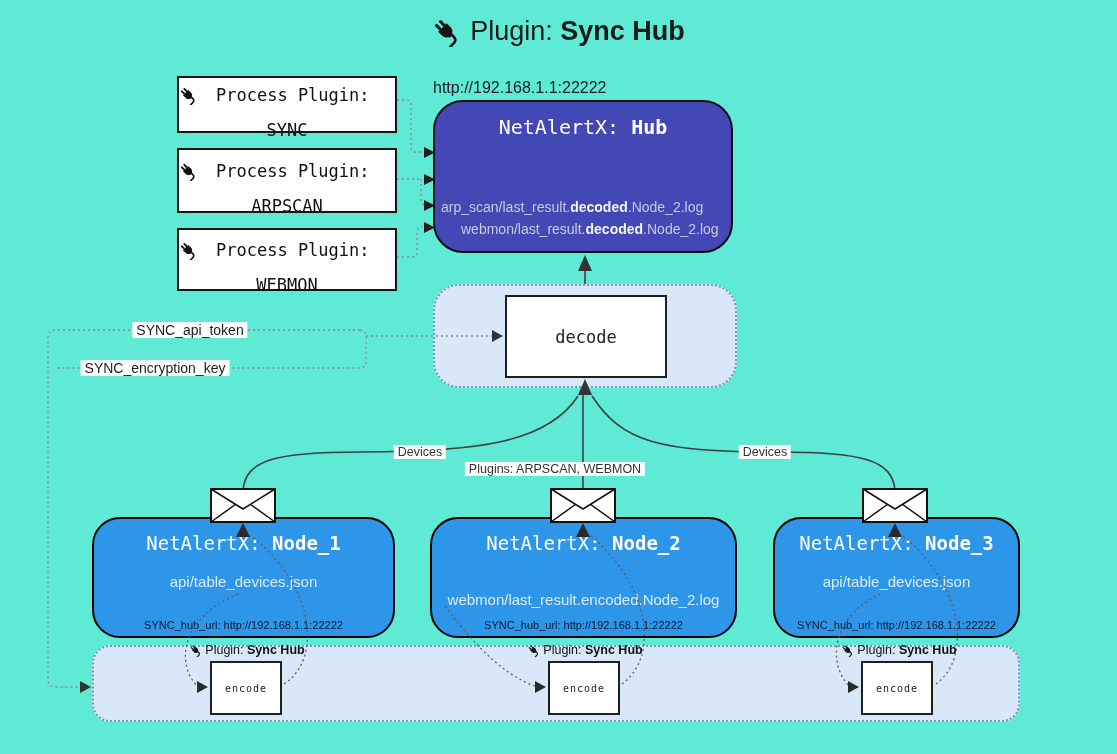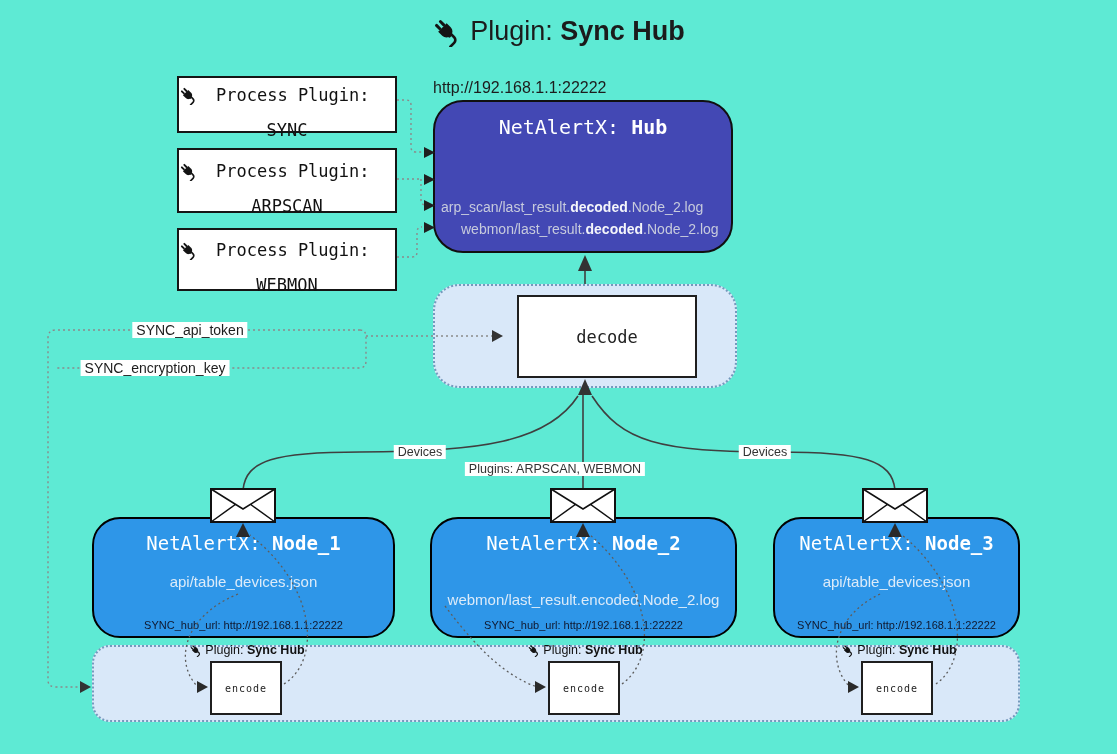--- a/index.html
+++ b/index.html
@@ -41,21 +41,21 @@
   .hlog b{color:#f4f5fa;font-weight:700;}
   #hl0{top:44px;} #hl1{top:71px;} #hl2{top:97px;left:6px;} #hl3{top:119px;left:6px;margin-left:20px;}
 
   
   .panel{position:absolute;box-sizing:border-box;background:var(--panel-fill);
          border:2px dotted #7599bd;}
   .decode-wrap{left:433px;top:284px;width:304px;height:104px;border-radius:26px;}
   .wbox{position:absolute;box-sizing:border-box;background:#fff;border:2px solid #1f1f1f;
         display:flex;align-items:center;justify-content:center;
         font-family:"DejaVu Sans Mono",monospace;color:#222;}
-  .decode-box{left:505px;top:295px;width:180px;height:83px;font-size:17px;margin-left:12px;}
+  .decode-box{left:505px;top:295px;width:162px;height:83px;font-size:17px;}
 
   
   .slabel{position:absolute;transform:translateX(-50%);background:#fff;padding:0 4px;
           font-size:14px;color:#1d1d1d;white-space:nowrap;}
   
   .elabel{position:absolute;transform:translateX(-50%);background:#fff;padding:0 4px;
           font-size:12.5px;color:#333;white-space:nowrap;}
 
   
   .node{position:absolute;top:517px;height:121px;box-sizing:border-box;

